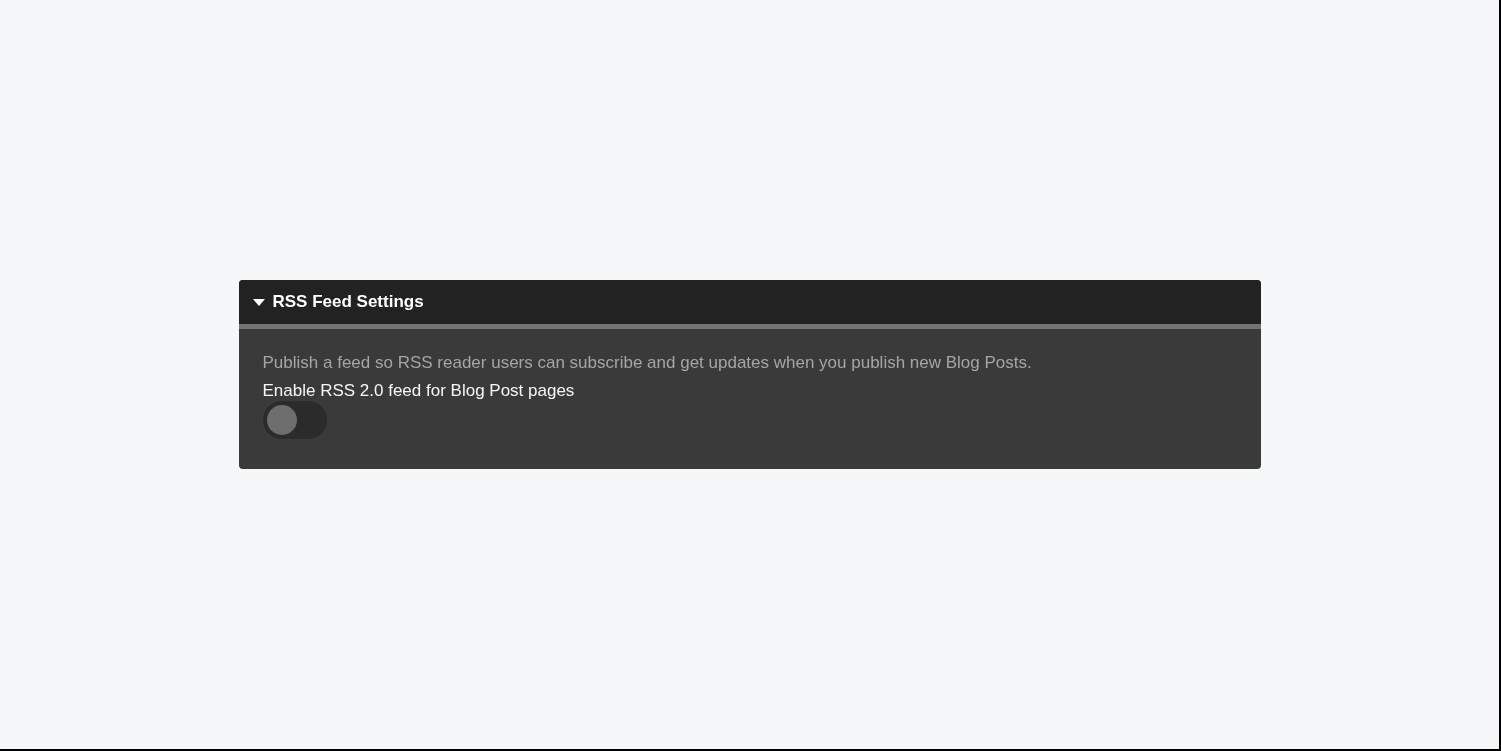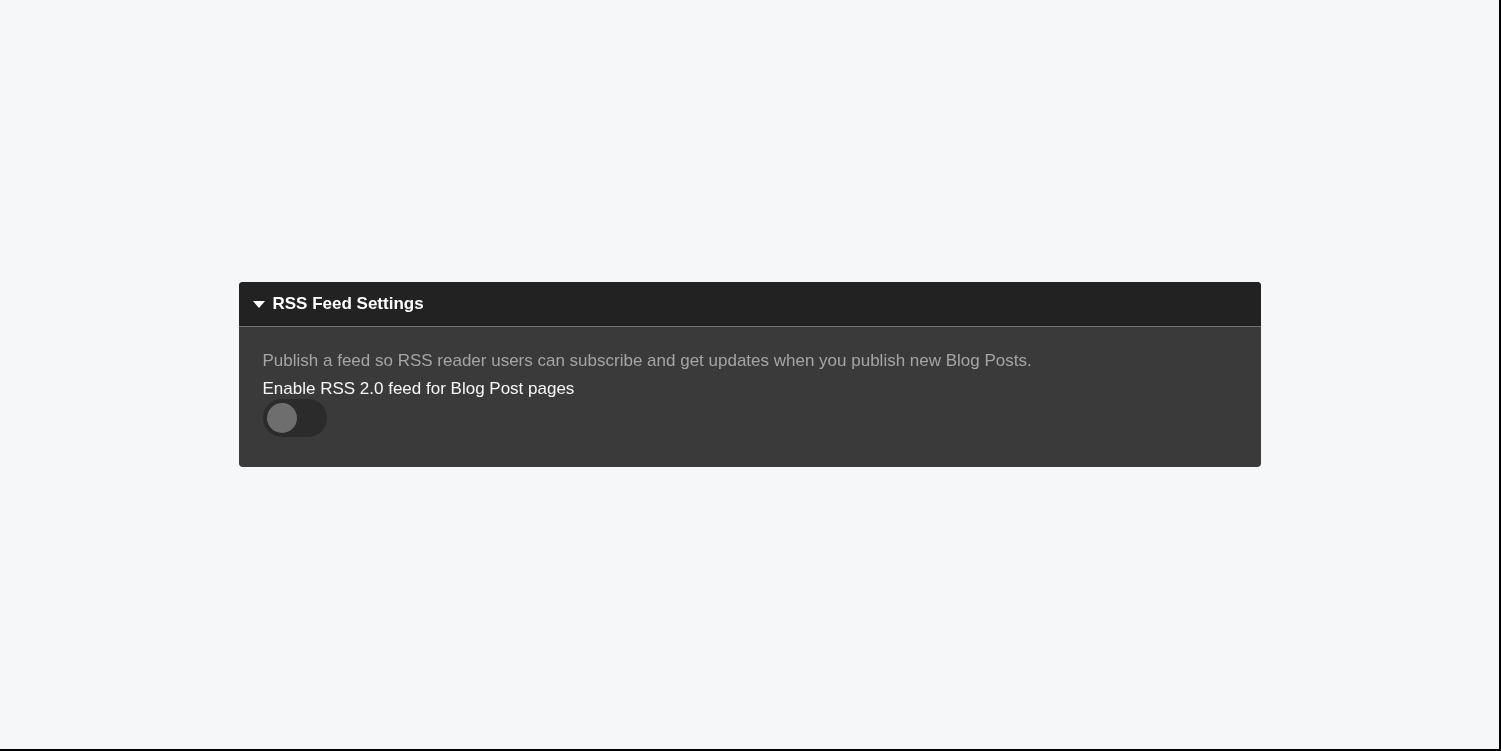--- a/index.html
+++ b/index.html
@@ -23,21 +23,21 @@
       background: #3a3a3a;
       border-radius: 4px;
       overflow: hidden;
     }
     .panel-header {
       background: #222222;
       padding: 12px 14px;
       display: flex;
       align-items: center;
       gap: 8px;
-      border-bottom: 1px solid #737373;
+      border-bottom: 5px solid #737373;
       cursor: pointer;
     }
     .triangle-icon {
       width: 0;
       height: 0;
       border-left: 6px solid transparent;
       border-right: 6px solid transparent;
       border-top: 7px solid #fff;
     }
     .panel-title {

